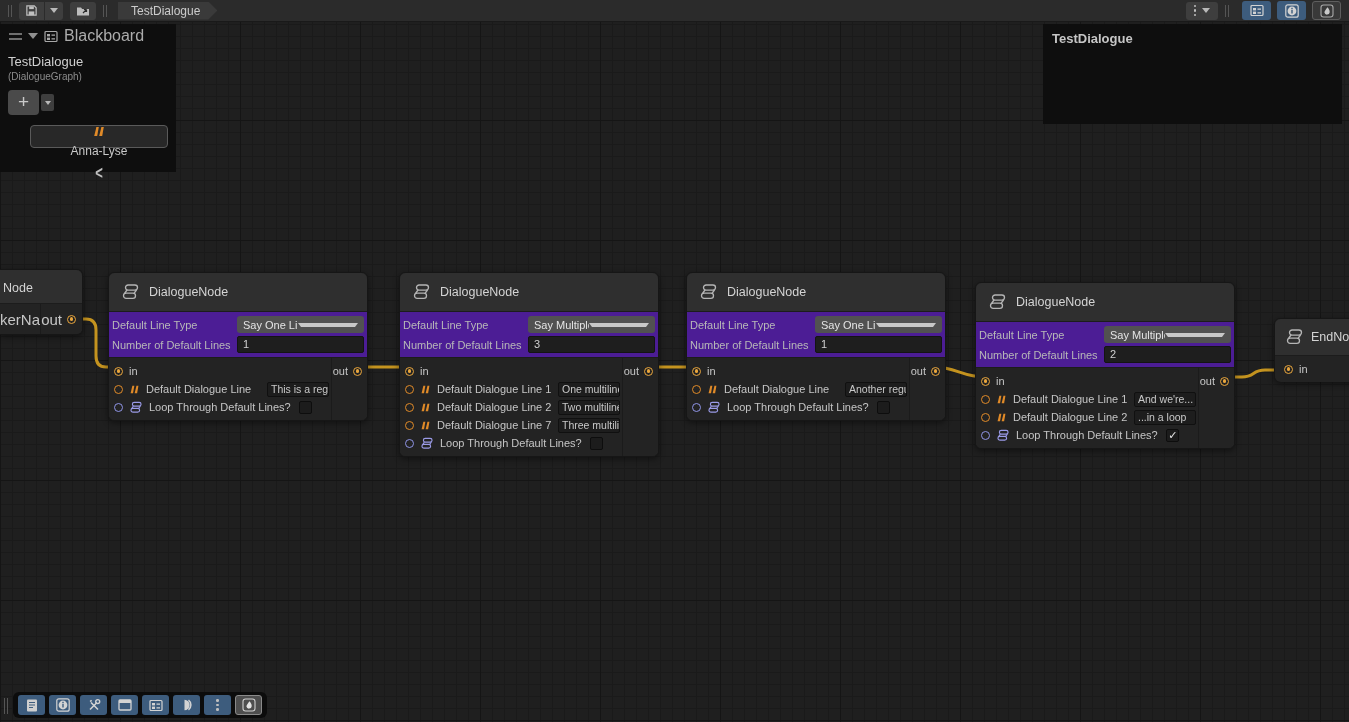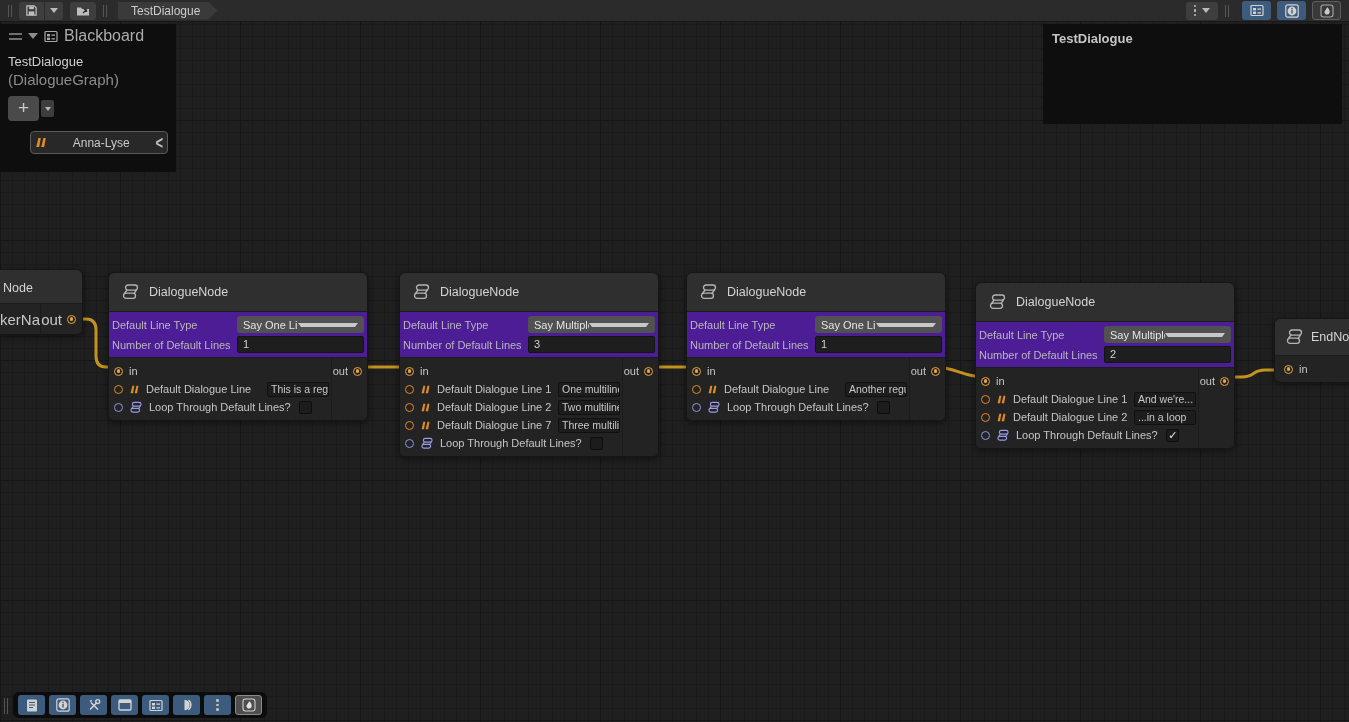--- a/index.html
+++ b/index.html
@@ -34,26 +34,26 @@
   .panel{position:absolute;background:rgba(14,14,14,0.94);z-index:30;}
   .panel-head{height:24px;display:flex;align-items:center;gap:6px;padding:0 9px;}
   .drag-lines{display:flex;flex-direction:column;gap:3px;}
   .drag-lines i{display:block;width:13px;height:2px;background:#6f6f6f;}
   .tri-down{width:0;height:0;border-left:5px solid transparent;border-right:5px solid transparent;border-top:6px solid #8f8f8f;}
   .panel-title{font-size:16px;color:#acacac;}
   .bb{left:0;top:24px;width:176px;height:148px;}
   .gi{left:1043px;top:24px;width:299px;height:100px;}
   .bb-body{padding:6px 8px;}
   .bb-name{font-size:13px;color:#d0d0d0;}
-  .bb-type{font-size:15px;color:#8c8c8c;margin-top:2px;}
+  .bb-type{font-size:10px;color:#8c8c8c;margin-top:2px;}
   .bb-addrow{display:flex;align-items:center;margin-top:8px;}
   .bb-plus{width:31px;height:25px;background:#4a4a4a;border-radius:4px;color:#c9c9c9;font-size:19px;line-height:23px;text-align:center;cursor:pointer;}
   .bb-plus-caret{width:13px;height:17px;background:#3e3e3e;border-radius:2px;margin-left:2px;display:flex;align-items:center;justify-content:center;cursor:pointer;}
   .bb-plus-caret .caret{border-left-width:3.5px;border-right-width:3.5px;border-top-width:4.5px;}
-  .bb-field{margin:10px 0 0 22px;width:138px;height:23px;border:1px solid #5a5a5a;border-radius:4px;background:#282828;display:flex;align-items:center;padding:0 4px;gap:7px;cursor:pointer;}
+  .bb-field{margin:10px 0 0 22px;width:138px;height:23px;border:1px solid #5a5a5a;border-radius:4px;background:#282828;display:flex;align-items:center;padding:0 16px;gap:7px;cursor:pointer;flex-direction:column;}
   .bb-field-name{font-size:12px;color:#c9c9c9;flex:1;text-align:center;}
   .bb-field-chev{color:#c0c0c0;font-size:13px;font-weight:bold;transform:scaleY(1.35);}
   .gi-sel{font-size:13px;font-weight:bold;color:#c6c6c6;padding:7px 9px;}
   
   .node{position:absolute;background:#272727;border:1px solid #161616;border-radius:6px;z-index:20;box-shadow:0 2px 6px rgba(0,0,0,.45);}
   .node-header{height:38px;display:flex;align-items:center;gap:9px;padding:0 12px;background:#2f2f2f;border-radius:6px 6px 0 0;}
   .node-title{font-size:12.5px;color:#d4d4d4;white-space:nowrap;}
   .node-props{background:#4c1d95;border-top:1px solid #1c1c1c;border-bottom:1px solid #1c1c1c;padding:2px 3px;}
   .prop-row{height:19px;display:flex;align-items:center;margin:1px 0;}
   .prop-label{flex:1;font-size:11px;color:#b8b8b8;white-space:nowrap;}

